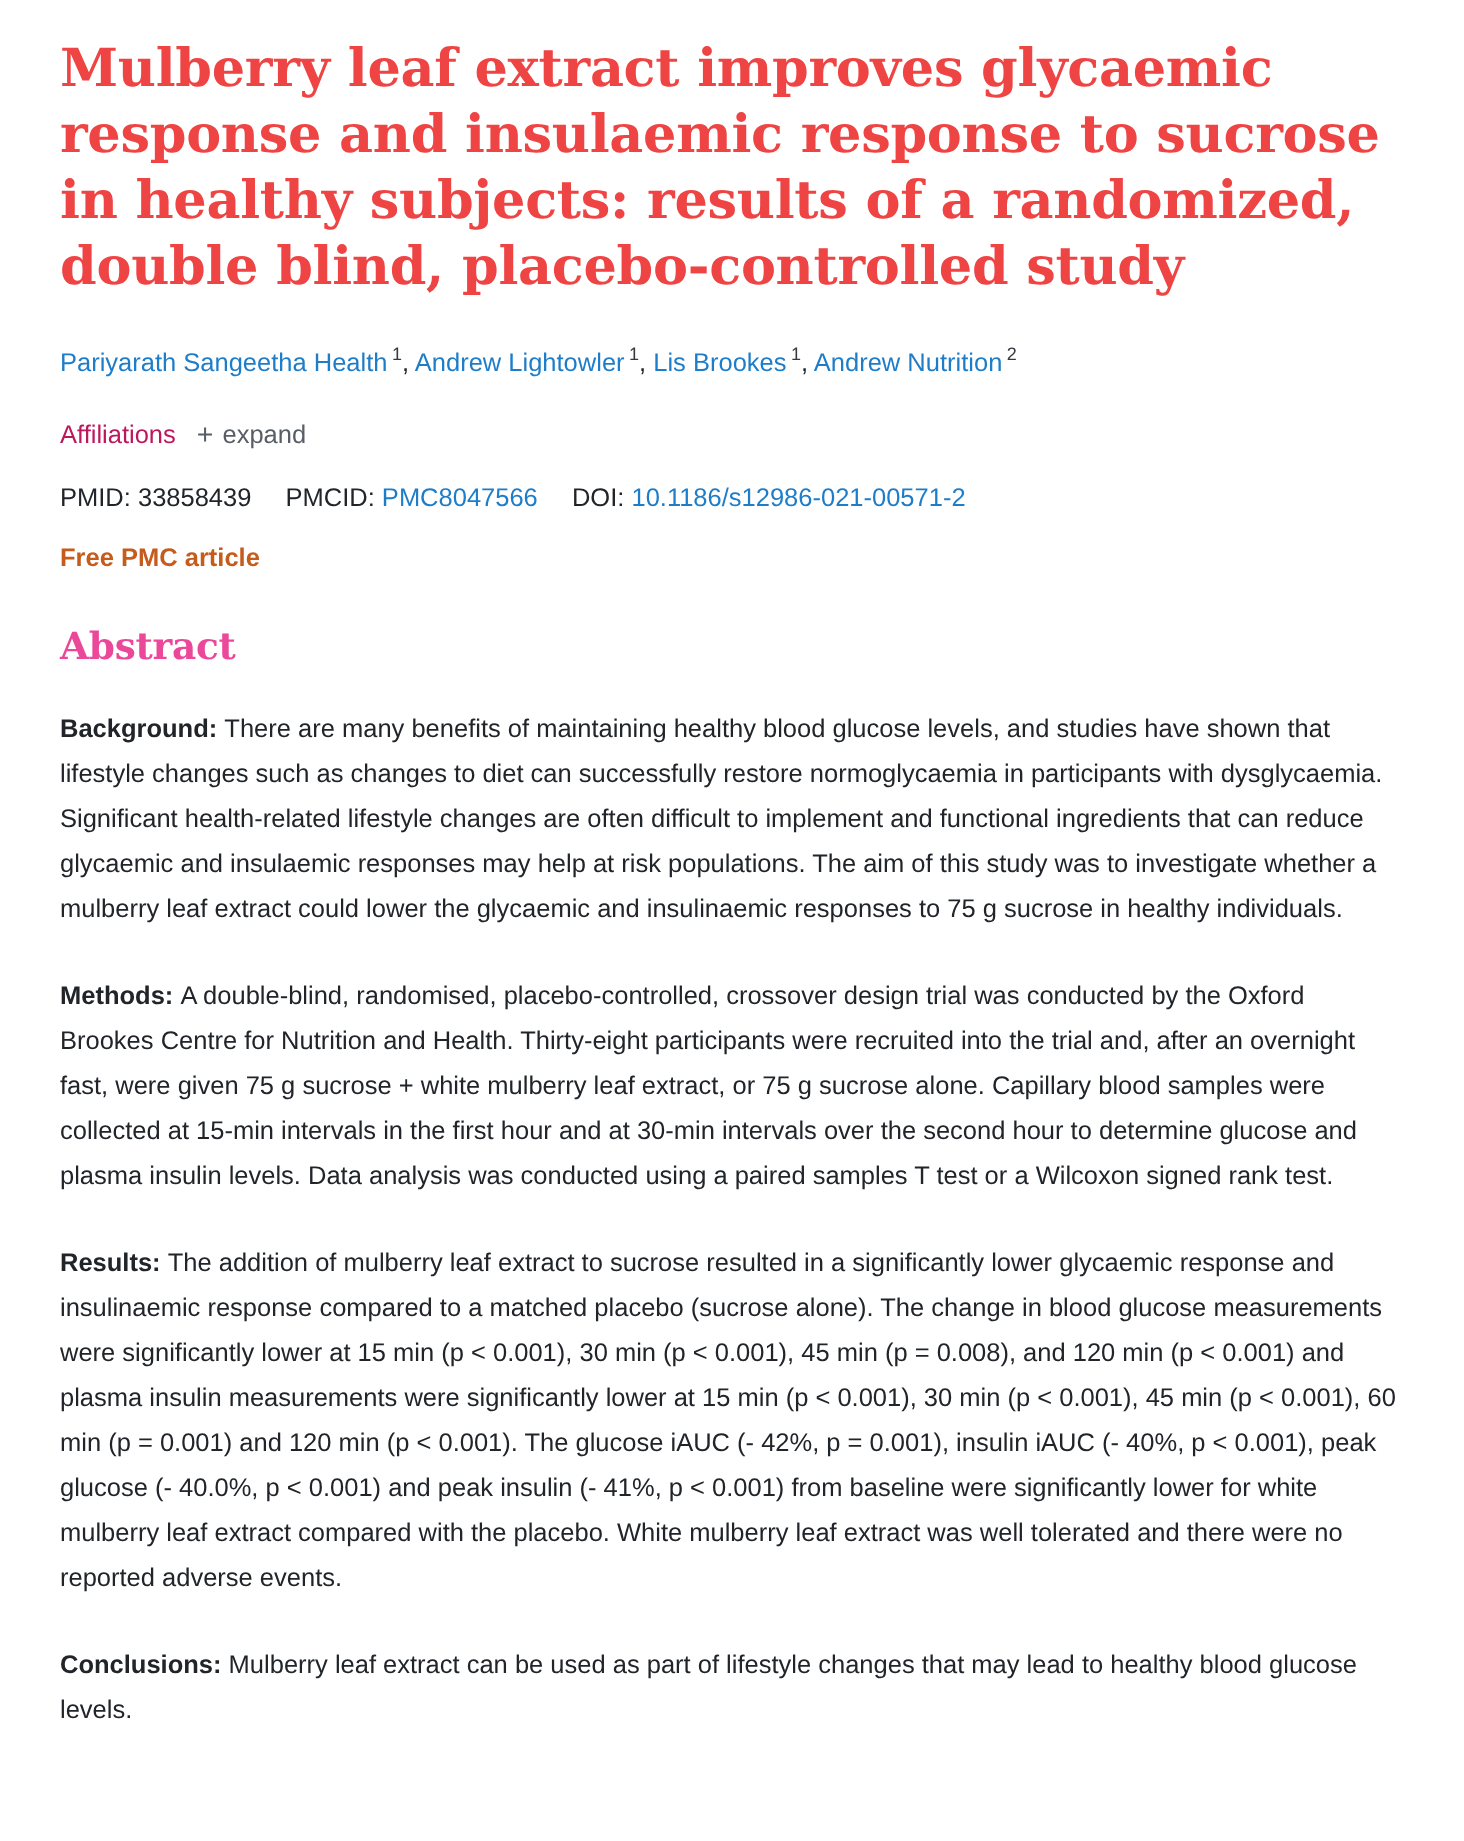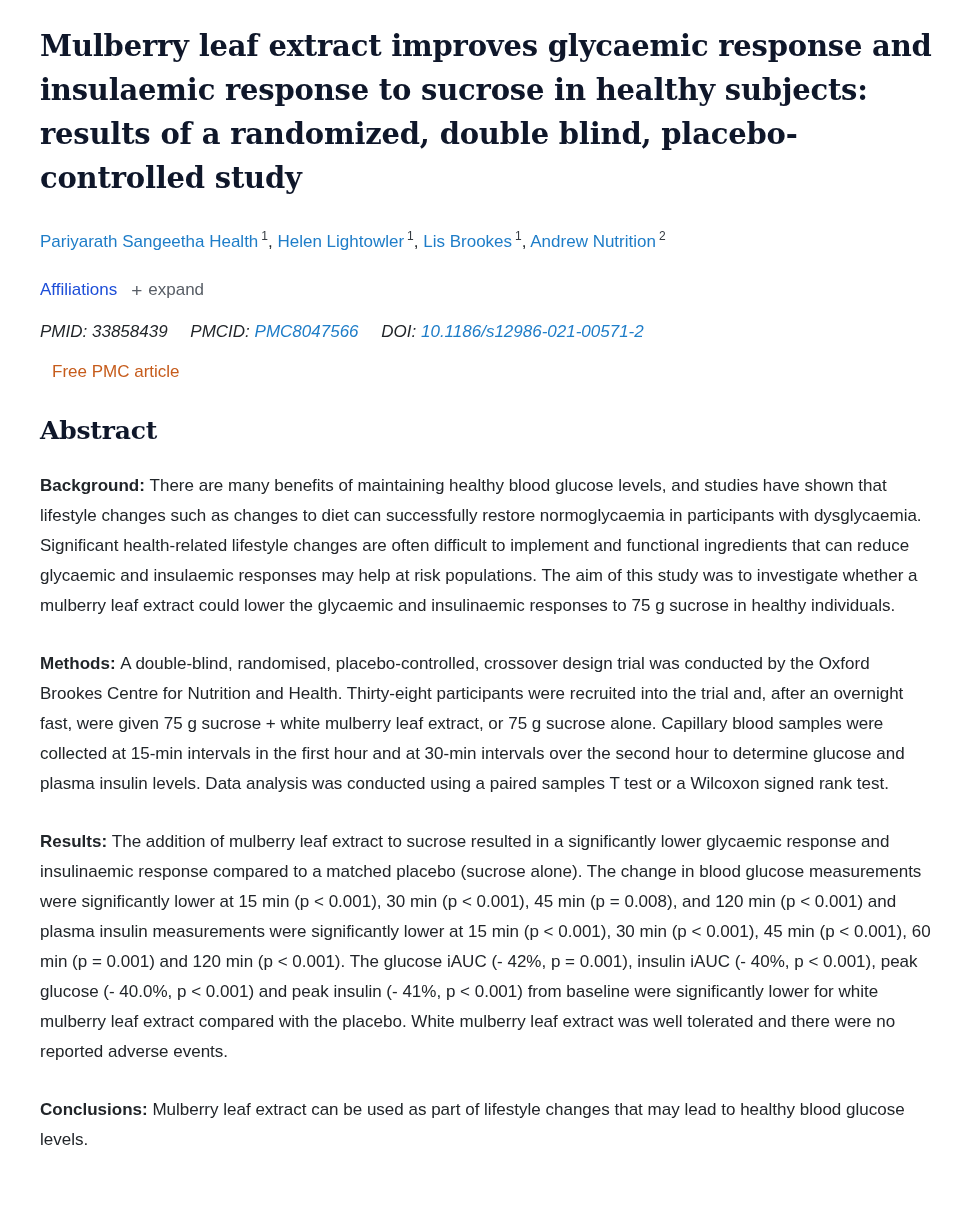--- a/index.html
+++ b/index.html
@@ -14,24 +14,24 @@
     width:976px;
     min-height:1227px;
     padding:24px 41px 60px 40px;
     font-family:"Liberation Sans", sans-serif;
     color:var(--text);
     background:#ffffff;
   }
   h1.article-title{
     font-family:"DejaVu Serif", serif;
     font-weight:700;
-    font-size:29px;
+    font-size:35px;
     line-height:44px;
     letter-spacing:-0.2px;
-    color:#0f172a;
+    color:#ef4444;
     margin:0 0 30px 0;
   }
   .authors{
     font-size:17px;
     line-height:24px;
     margin:0 0 26px 0;
   }
   .author-link{
     color:var(--link);
     text-decoration:none;
@@ -44,58 +44,57 @@
     line-height:0;
     margin-left:3px;
   }
   .author-sep{color:var(--text);}
   .affiliations-row{
     font-size:17px;
     margin:0 0 22px 0;
     display:flex;
     align-items:center;
   }
-  .affiliations-label{color:#1d4ed8;}
+  .affiliations-label{color:#be185d;}
   .expand-btn{
     display:inline-flex;
     align-items:center;
     gap:6px;
     margin-left:14px;
     color:var(--muted);
     background:none;
     border:none;
     font:inherit;
     cursor:pointer;
     padding:0;
   }
   .plus-glyph{
     font-size:19px;
     line-height:1;
     color:var(--muted);
   }
   .ids-row{
     font-size:17px;
     margin:0 0 20px 0;
-    font-style:italic;
   }
   .id-item{margin-right:18px;}
   .id-label{color:var(--text);}
   .id-value{color:var(--text);}
   .id-value.is-link{color:var(--link);text-decoration:none;cursor:pointer;}
   .free-pmc{
     font-size:17px;
-    font-weight:400;
+    font-weight:700;
     color:var(--orange);
-    margin:0 0 26px 12px;
+    margin:0 0 26px 0;
   }
   h2.abstract-heading{
     font-family:"DejaVu Serif", serif;
     font-weight:700;
     font-size:25px;
-    color:#0f172a;
+    color:#ec4899;
     margin:34px 0 26px 0;
     letter-spacing:-0.2px;
   }
   p.abstract-section{
     font-size:17px;
     line-height:30px;
     margin:0 0 28px 0;
     color:var(--text);
   }
   p.abstract-section .section-label{font-weight:700;margin-top:39px;}
@@ -103,21 +102,21 @@
 </head>
 <body>
 
 <div class="page">
 
   <h1 class="article-title">Mulberry leaf extract improves glycaemic response and insulaemic response to sucrose in healthy subjects: results of a randomized, double blind, placebo-controlled study</h1>
 
   <div class="authors">
   <span><a class="author-link">Pariyarath Sangeetha Health</a><sup class="author-sup">1</sup><span class="author-sep">, </span></span>
 
-  <span><a class="author-link">Helen Lightowler</a><sup class="author-sup">1</sup><span class="author-sep">, </span></span>
+  <span><a class="author-link">Andrew Lightowler</a><sup class="author-sup">1</sup><span class="author-sep">, </span></span>
 
   <span><a class="author-link">Lis Brookes</a><sup class="author-sup">1</sup><span class="author-sep">, </span></span>
 
   <span><a class="author-link">Andrew Nutrition</a><sup class="author-sup">2</sup><span class="author-sep"></span></span>
 </div>
 
   <div class="affiliations-row">
     <span class="affiliations-label">Affiliations</span>
     <button class="expand-btn">
       <span class="plus-glyph">+</span>

